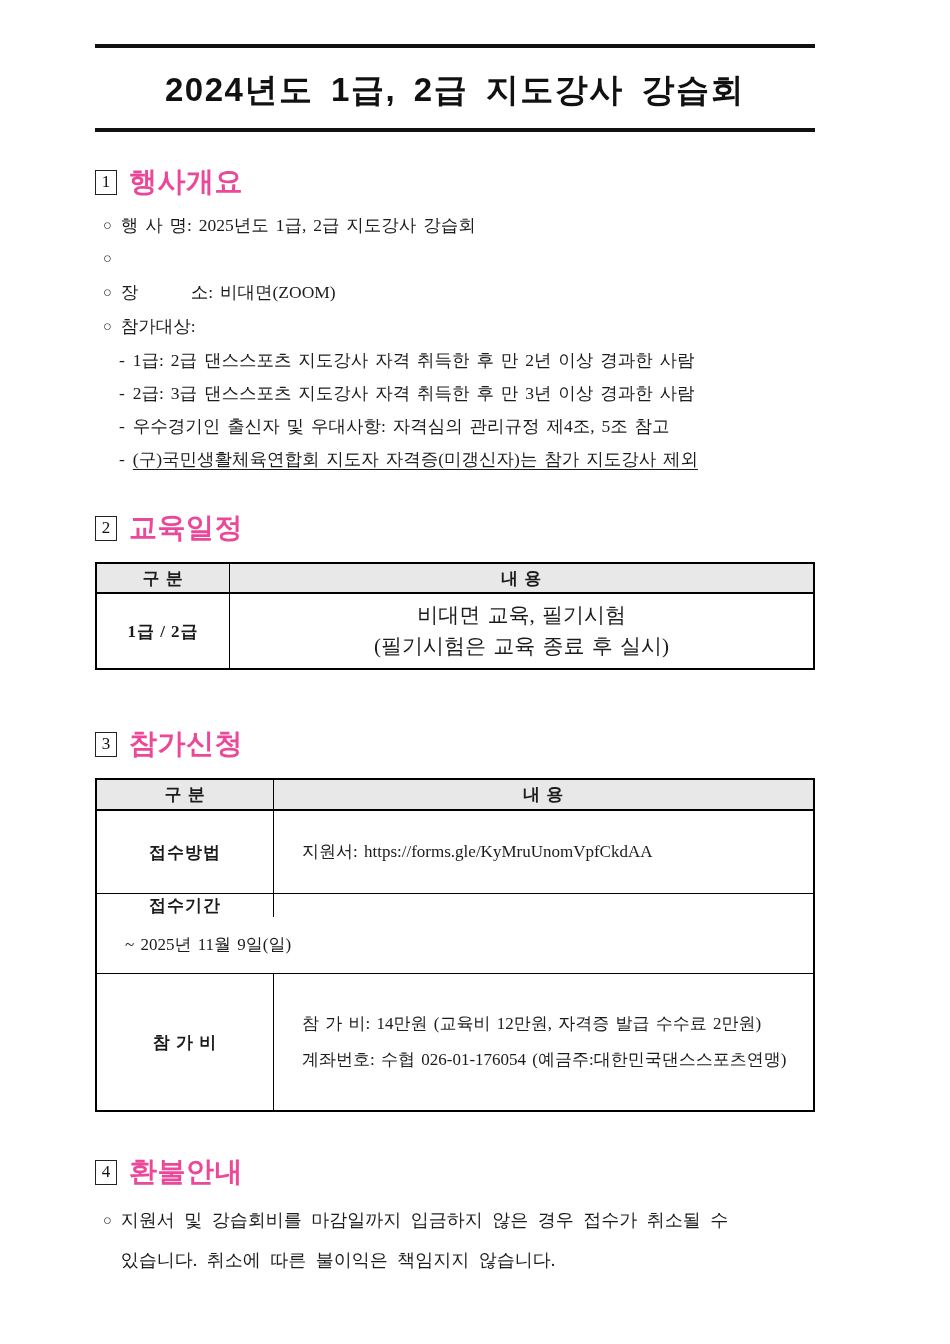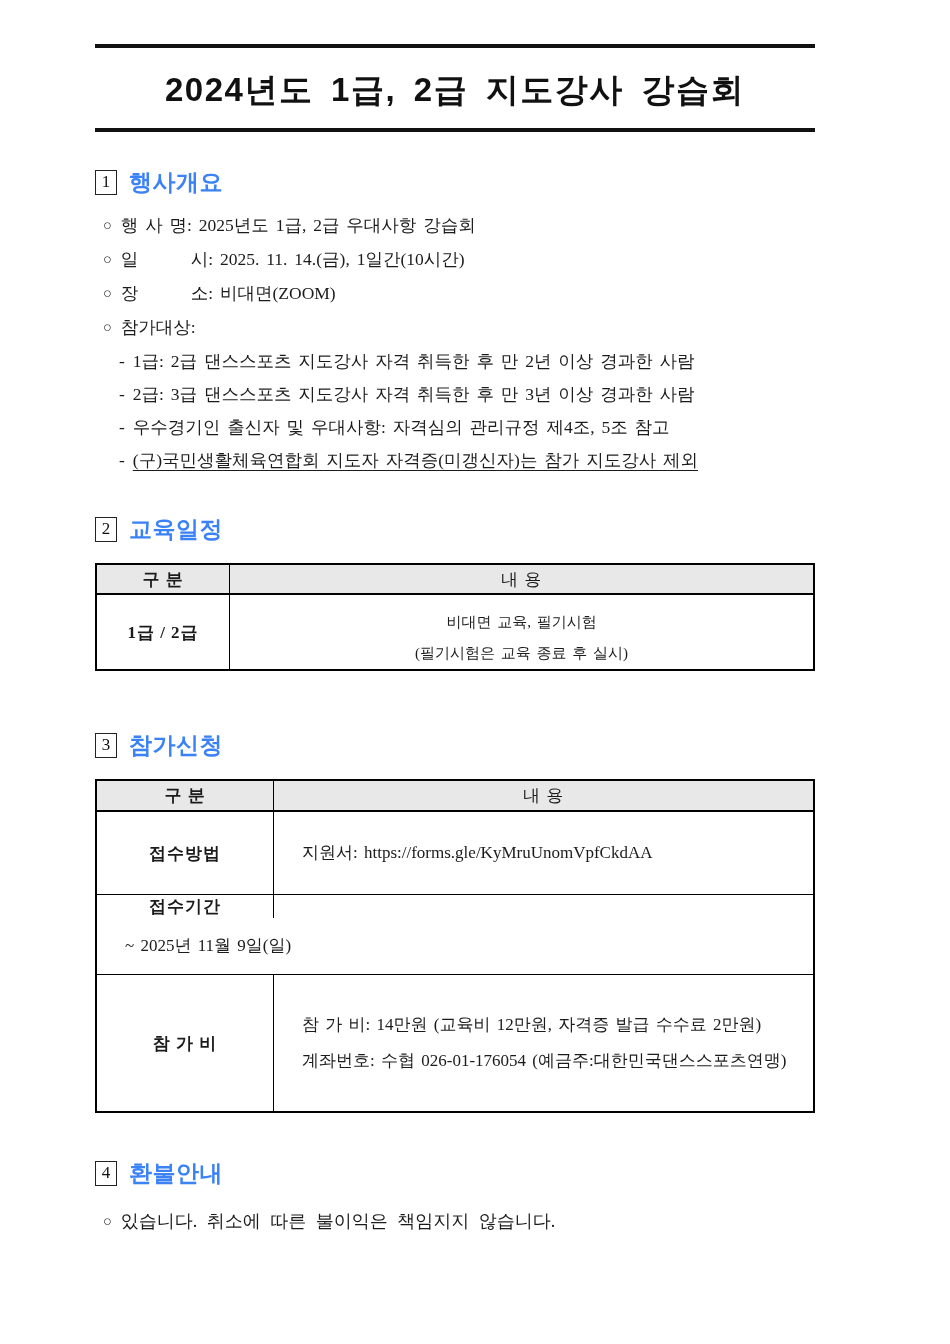--- a/index.html
+++ b/index.html
@@ -39,21 +39,21 @@
   .num-box {
     display: inline-flex; align-items: center; justify-content: center;
     width: 22px; height: 25px;
     border: 1.5px solid #222;
     font-family: "Liberation Serif", "DejaVu Serif", serif;
     font-size: 17px; font-weight: 400;
     margin-right: 12px;
     color: #111;
   }
   .heading-text {
-    font-size: 23px; font-weight: 800; letter-spacing: 0.5px; color: #3b82f6;
+    font-size: 28px; font-weight: 800; letter-spacing: 0.5px; color: #ec4899;
   }
   .sec1 { margin-top: 36px; }
   .sec2 { margin-top: 38px; }
   .sec3 { margin-top: 60px; }
   .sec4 { margin-top: 46px; }
 
   
   .bullet-list { margin-top: 13px; }
   .bullet-item, .sub-item {
     display: flex; align-items: baseline;
@@ -83,29 +83,29 @@
     border-bottom: 2px solid #000;
   }
   .tbl .cell-label {
     border-right: 1.5px solid #000;
     display: flex; align-items: center; justify-content: center;
     font-weight: 700; font-size: 17px; letter-spacing: 1px;
     flex-shrink: 0;
   }
   .tbl .cell-content { flex: 1; display: flex; }
   .tbl-head .cell-content { align-items: center; justify-content: center;
-    font-weight: 400; font-size: 17px; letter-spacing: 1px; }
+    font-weight: 700; font-size: 17px; letter-spacing: 1px; }
 
   
   .tbl-schedule .cell-label { width: 133px; }
   .tbl-schedule .tbl-head { height: 30px; }
   .tbl-schedule .tbl-body { height: 74px; }
   .tbl-schedule .tbl-body .cell-content {
-    flex-direction: column; align-items: center; justify-content: flex-end;
-    font-size: 15px; line-height: 31px; word-spacing: 2px;
+    flex-direction: column; align-items: center; justify-content: center;
+    font-size: 21px; line-height: 31px; word-spacing: 2px;
   }
 
   
   .tbl-application .cell-label { width: 177px; }
   .tbl-application .tbl-head { height: 31px; }
   .tbl-application .row-1 { height: 83px; border-bottom: 1.5px solid #000; }
   .tbl-application .row-2 { height: 80px; border-bottom: 1.5px solid #000; flex-direction: column; }
   .tbl-application .row-3 { height: 136px; }
   .tbl-application .tbl-body .cell-content {
     flex-direction: column; justify-content: center; align-items: flex-start;
@@ -135,25 +135,24 @@
     <div class="rule rule-bottom"></div>
   </div>
 
   <div class="section-heading sec1">
     <span class="num-box">1</span>
     <span class="heading-text">행사개요</span>
   </div>
   <div class="bullet-list">
     <div class="bullet-item">
       <span class="bullet-marker">○</span>
-      <span class="bullet-text">행 사 명: 2025년도 1급, 2급 우대사항 강습회</span>
-    </div>
-    <div class="bullet-item">
-      <span class="bullet-marker">○</span>
-      <span class="bullet-text">일　　　시: 2025. 11. 14.(금), 1일간(10시간)</span>
+      <span class="bullet-text">행 사 명: 2025년도 1급, 2급 지도강사 강습회</span>
+    </div>
+    <div class="bullet-item">
+      <span class="bullet-marker">○</span>
     </div>
     <div class="bullet-item">
       <span class="bullet-marker">○</span>
       <span class="bullet-text">장　　　소: 비대면(ZOOM)</span>
     </div>
     <div class="bullet-item">
       <span class="bullet-marker">○</span>
       <span class="bullet-text">참가대상:</span>
     </div>
     <div class="sub-item">
@@ -224,17 +223,18 @@
     </div>
   </div>
 
   <div class="section-heading sec4">
     <span class="num-box">4</span>
     <span class="heading-text">환불안내</span>
   </div>
   <div class="refund-body">
     <span class="bullet-marker">○</span>
     <span class="refund-lines">
+      <span class="refund-line">지원서 및 강습회비를 마감일까지 입금하지 않은 경우 접수가 취소될 수</span>
       <span class="refund-line">있습니다. 취소에 따른 불이익은 책임지지 않습니다.</span>
     </span>
   </div>
 
 </div>
 
 </body></html>

